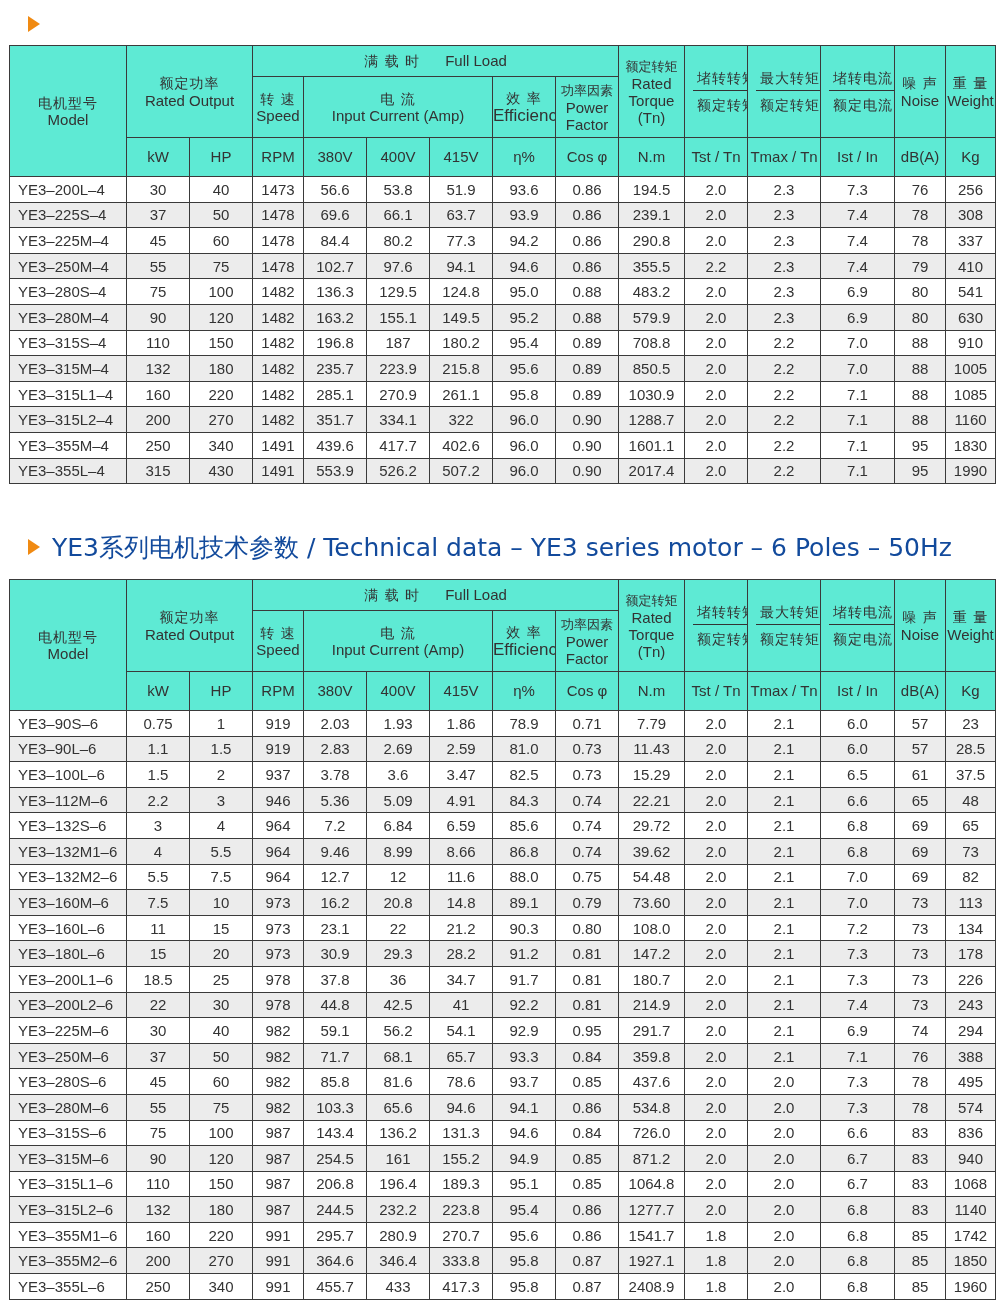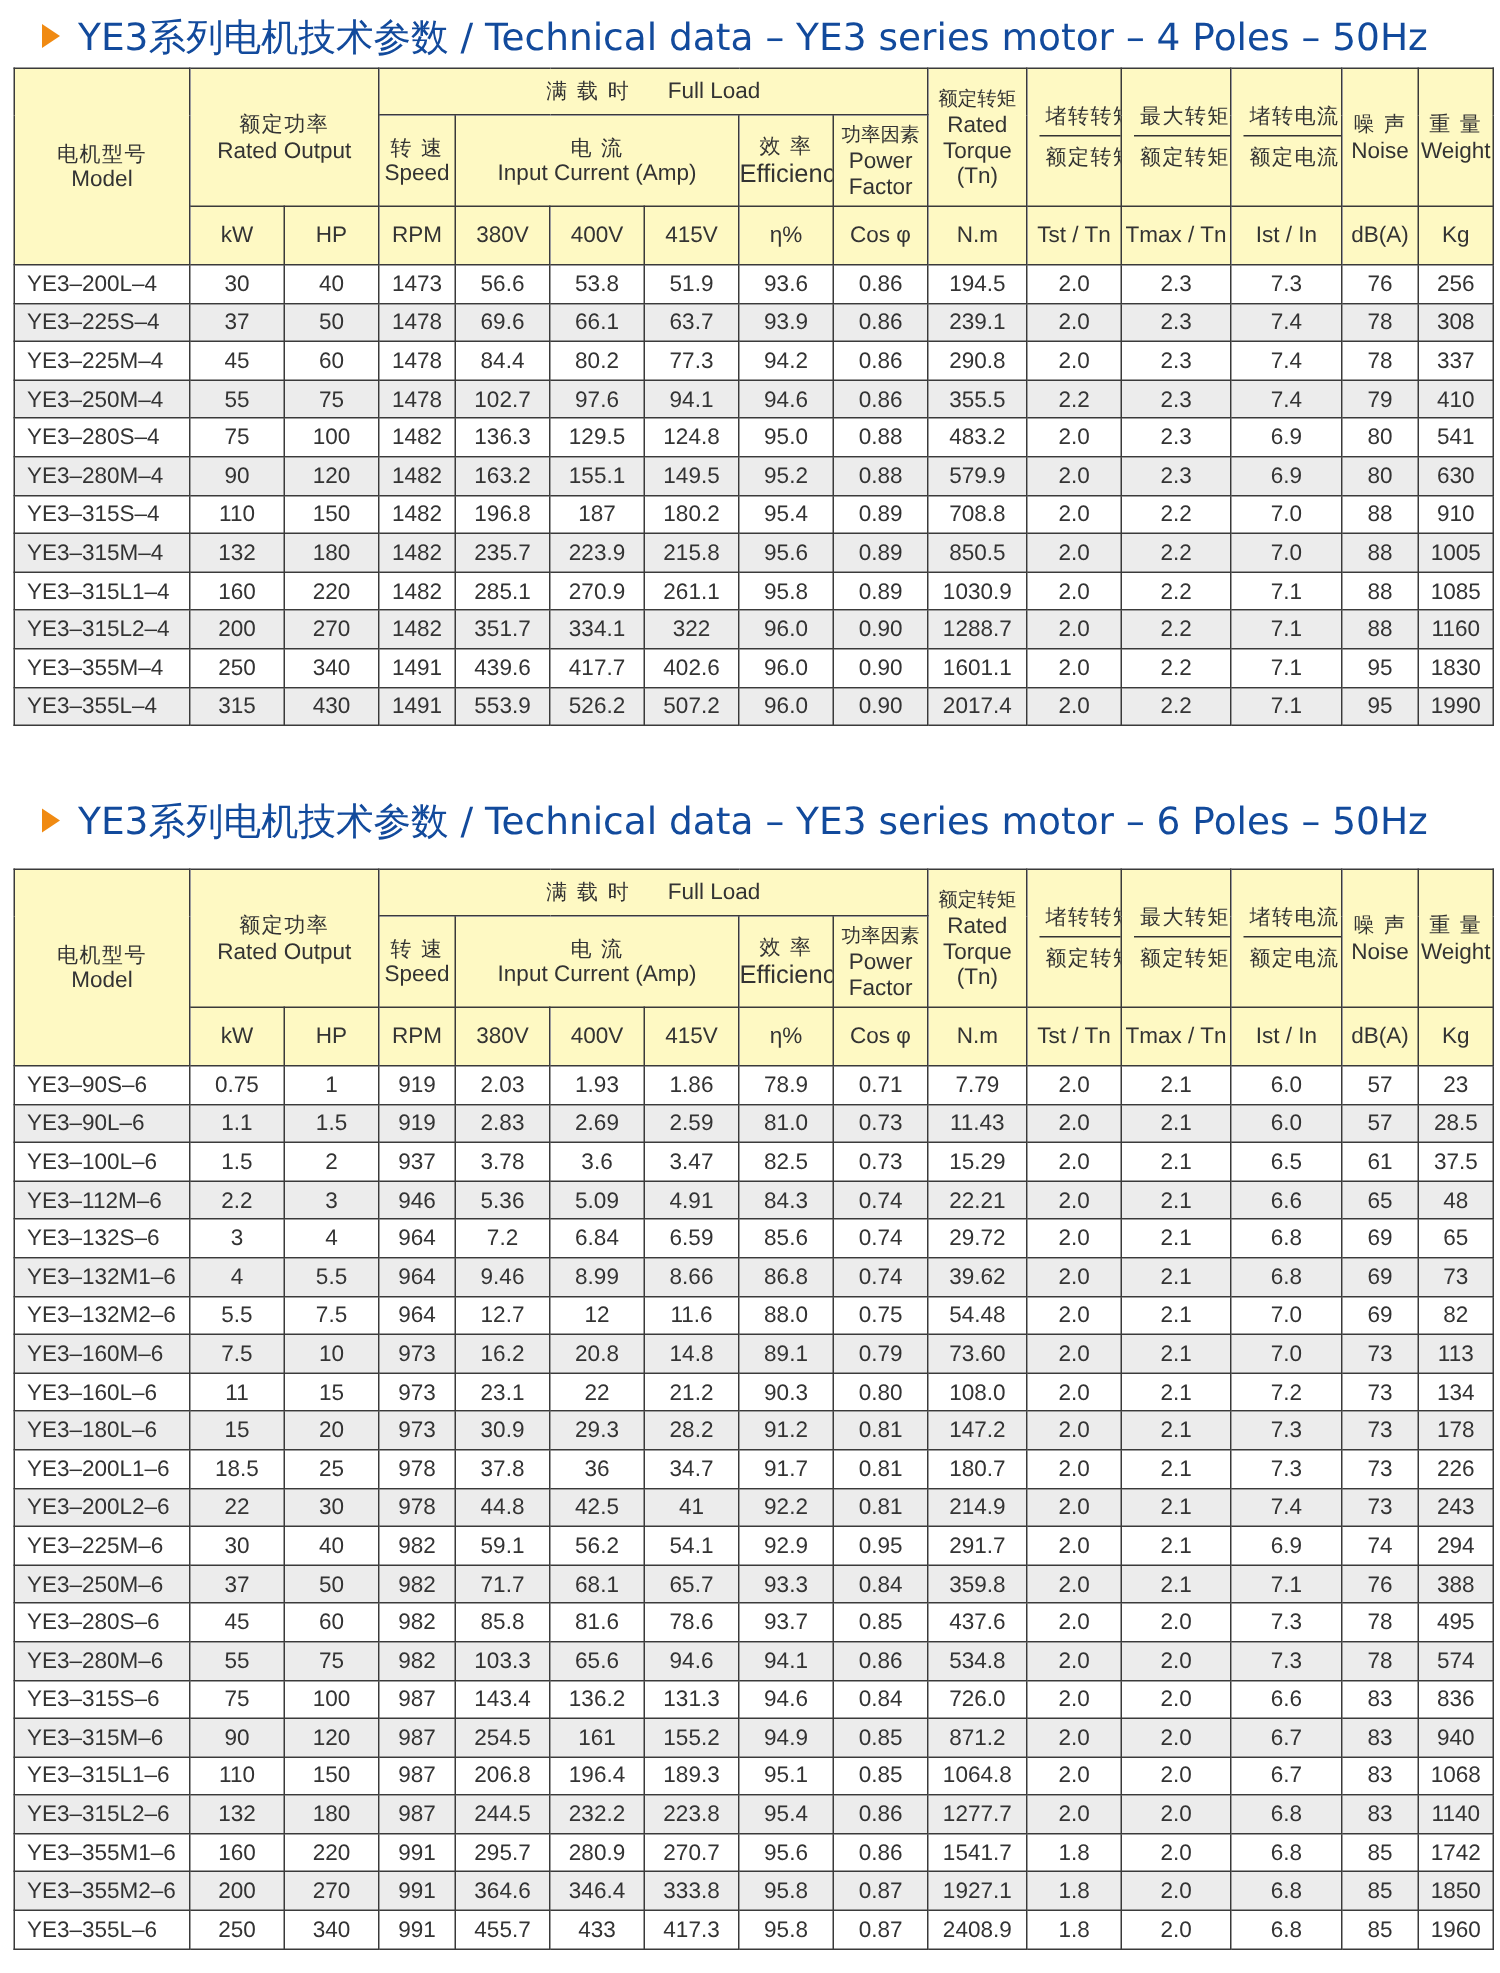--- a/index.html
+++ b/index.html
@@ -1,41 +1,40 @@
 <!DOCTYPE html>
 <html><head>
   <meta charset="utf-8">
   <style>
     html, body { margin: 0; padding: 0; background: #ffffff; }
     body { width: 1000px; height: 1315px; position: relative; font-family: "Liberation Sans", "DejaVu Sans", sans-serif; color: #222; overflow: hidden; }
     .section-title { position: absolute; left: 28px; height: 36px; display: flex; align-items: center; font-family: "DejaVu Sans", "Liberation Sans", sans-serif; font-size: 25px; color: #124a9c; white-space: nowrap; letter-spacing: 0; }
     .section-title .arrow { display: inline-block; width: 0; height: 0; border-top: 8px solid transparent; border-bottom: 8px solid transparent; border-left: 12px solid #f08a12; margin-right: 12px; }
     table.spec { position: absolute; left: 9px; border-collapse: collapse; table-layout: fixed; width: 983px; font-size: 15px; color: #333; }
     table.spec td, table.spec th { border: 1.5px solid #3a3a3a; text-align: center; padding: 0; font-weight: normal; overflow: hidden; white-space: nowrap; }
-    table.spec thead th { background: #fef9c3; color: #333; line-height: 1.15; }
+    table.spec thead th { background: #5eead4; color: #333; line-height: 1.15; }
     table.spec tbody tr td { height: 24.6px; }
     table.spec tbody tr:nth-child(even) td { background: #ececec; }
     table.spec tbody tr:nth-child(odd) td { background: #ffffff; }
     table.spec tbody td.model { text-align: left; padding-left: 8px; }
     .cn { font-family: "DejaVu Sans", sans-serif; font-size: 14px; letter-spacing: 1px; }
     .small { font-size: 17px; }
     .frac { display: inline-block; }
     .frac .top { display: block; padding: 0 4px 4px 4px; border-bottom: 1px solid #333; margin: 0 8px; }
     .frac .bot { display: block; padding-top: 6px; }
     .h-row1 th { height: 30px; }
     .h-row2 th { height: 60px; }
     .h-row3 th { height: 38px; }
   </style>
 </head>
 <body>
 
 <div id="sections">
   <div class="section-title" style="top: 6px;">
     <span class="arrow"></span>
-    <span>YE3系列电机技术参数  /  Technical data – YE3 series motor – 4 Poles – 50Hz</span>
   </div>
   <table class="spec" style="top: 45px;">
     <colgroup>
       <col style="width:117px">
         <col style="width:63px">
         <col style="width:63px">
         <col style="width:51px">
       <col style="width:63px">
         <col style="width:63px">
         <col style="width:63px">

